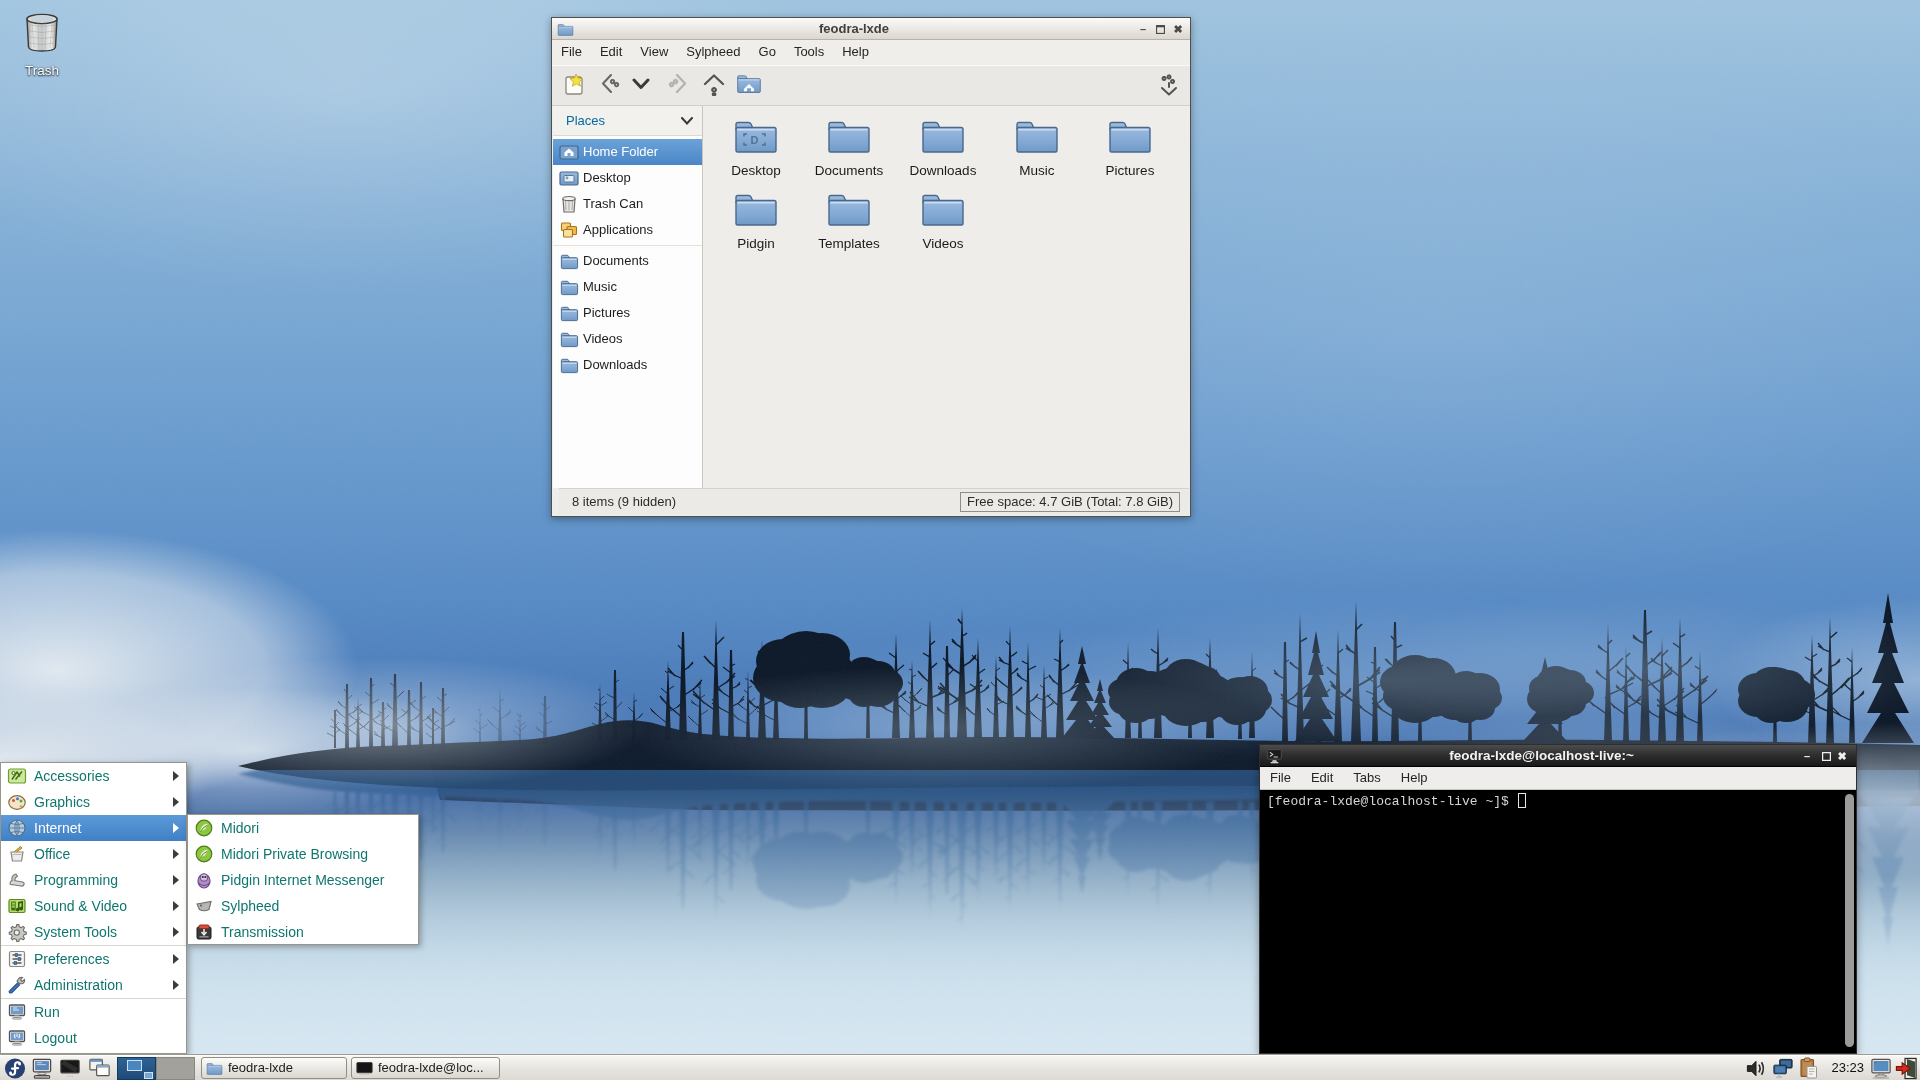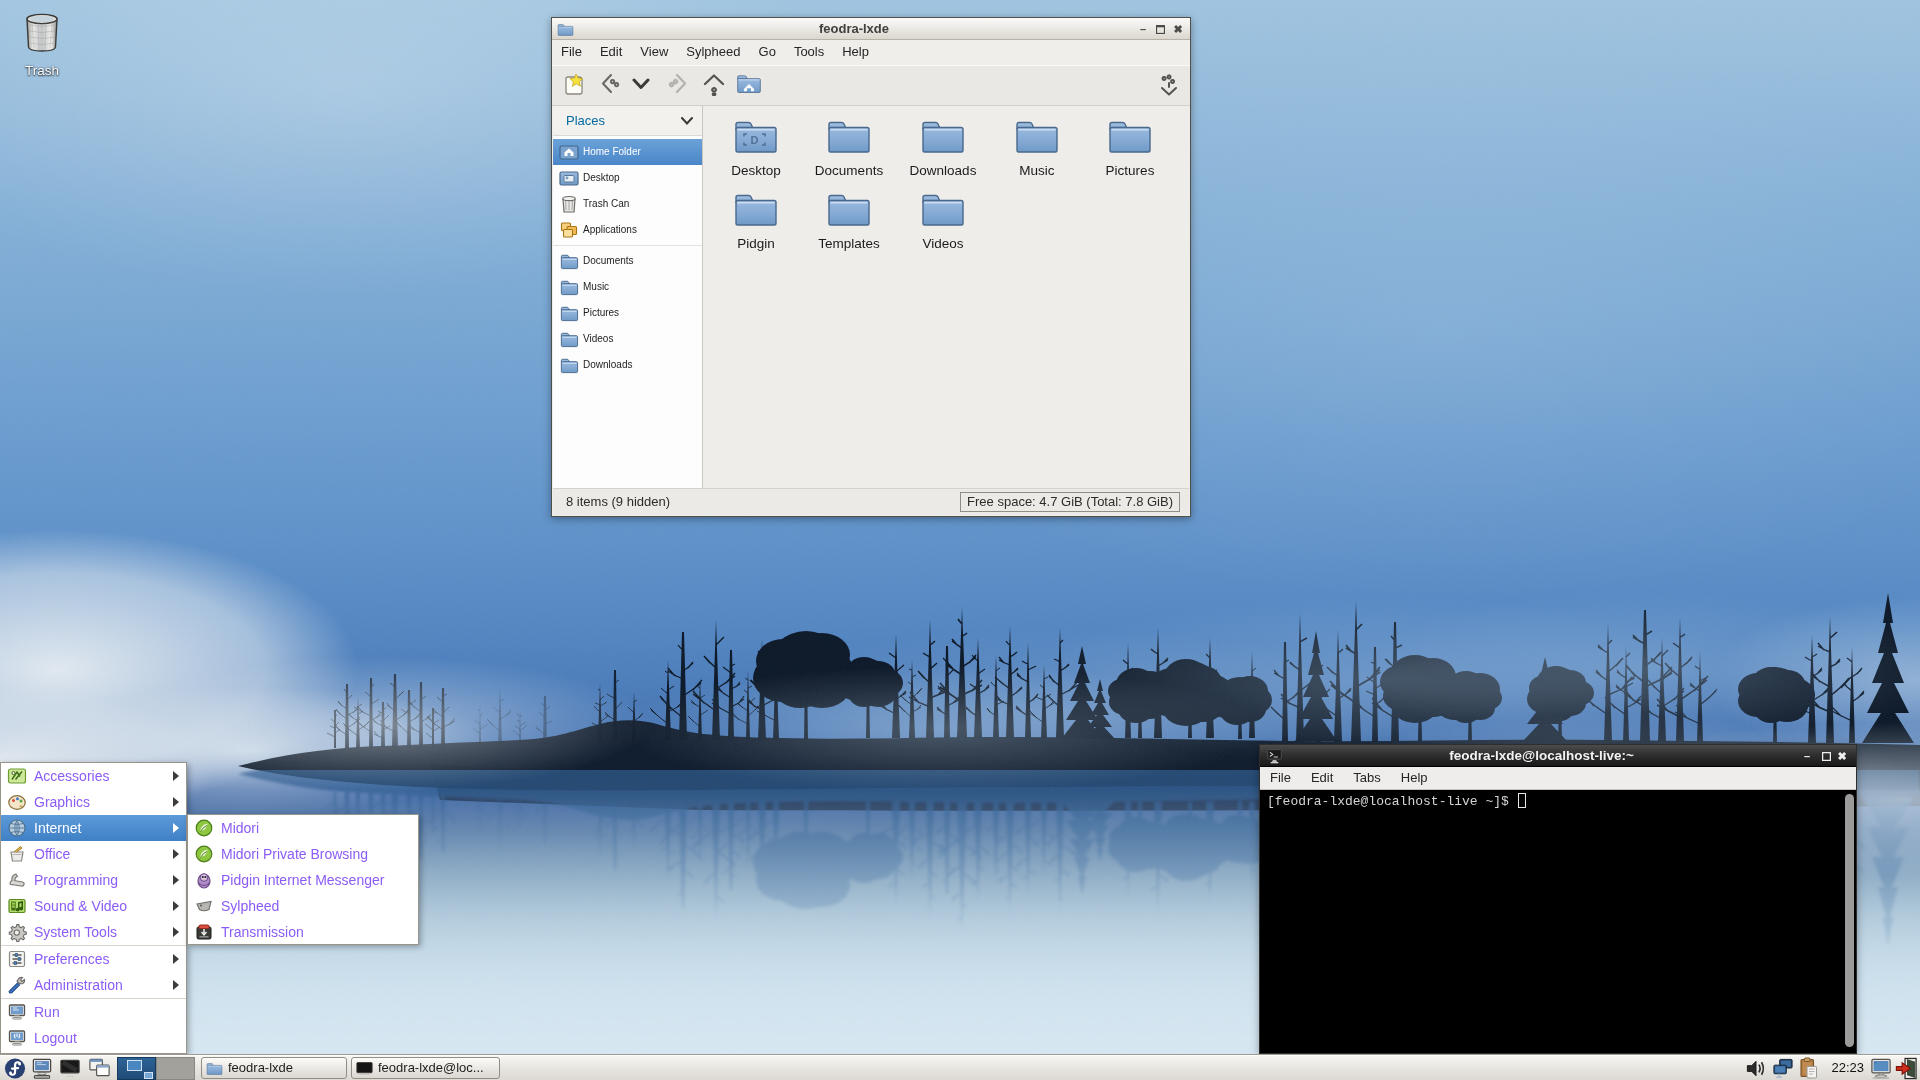--- a/index.html
+++ b/index.html
@@ -27,42 +27,42 @@
 
 #fm { left:551px; top:17px; width:640px; height:500px; background:#efedea; }
 #fm .menubar { position:relative; height:25px; background:#f0eeea; font-size:13px; color:#262626; }
 #fm .menubar span { display:inline-block; padding:4px 9px 0 9px; }
 #fm .toolbar { position:relative; height:41px; background:#eae8e4; border-top:1px solid #fbfaf8; border-bottom:1px solid #d2cfc8; }
 #fm .addr { position:absolute; left:214px; top:3px; width:388px; height:32px; background:#fff; border:1px solid #a39f96; border-radius:3px; font-size:13.5px; color:#1c1c1c; line-height:30px; padding-left:8px; }
 .tbico { position:absolute; top:6px; }
 #fm .body { position:absolute; left:1px; top:88px; right:1px; bottom:28px; background:#efedea; }
 #fm .side { position:absolute; left:0; top:0; width:150px; height:100%; background:#fdfdfd; border-right:1px solid #c9c6bf; }
 #fm .phead { height:30px; background:#f3f1ee; border-bottom:1px solid #dddad3; font-size:13px; color:#0369a1; line-height:30px; padding-left:13px; position:relative; }
-#fm .pitem { position:relative; height:26px; font-size:10px; color:#1d1d1b; line-height:26px; padding-left:30px; white-space:nowrap; }
+#fm .pitem { position:relative; height:26px; font-size:13px; color:#1d1d1b; line-height:26px; padding-left:30px; white-space:nowrap; }
 #fm .pitem svg { position:absolute; left:6px; top:3px; }
 #fm .pitem.sel { background:linear-gradient(180deg,#6ba2d8,#4a86c8); color:#fff; }
 #fm .psep { height:1px; background:#e4e2dc; margin:2px 0; }
 #fm .grid { position:absolute; left:151px; top:0; right:0; bottom:0; }
 .ficon { position:absolute; width:90px; text-align:center; }
 .ficon .lbl { margin-top:3px; font-size:13.5px; color:#1b1b1b; }
-#fm .status { position:absolute; left:1px; right:1px; bottom:1px; height:27px; background:#eceae6; border-top:1px solid #d5d2cb; font-size:13px; color:#2c2c2a; }
+#fm .status { position:absolute; left:7px; right:1px; bottom:1px; height:27px; background:#eceae6; border-top:1px solid #d5d2cb; font-size:13px; color:#2c2c2a; }
 #fm .fsbox { position:absolute; right:9px; top:3px; border:1px solid #908d85; padding:1px 6px 2px 6px; }
 
 #term { left:1259px; top:744px; width:598px; height:310px; background:#000; border:1px solid #2e2e2e; }
 #term .tbar2 { height:22px; background:linear-gradient(180deg,#4c4c4c,#303030 45%,#191919); border-bottom:1px solid #000; position:relative; }
 #term .ttl { position:absolute; left:0; right:33px; top:3px; text-align:center; font-size:13.5px; font-weight:bold; color:#f2f2f2; }
 #term .menubar { height:23px; background:#eeedeb; border-bottom:1px solid #c6c3bc; font-size:13px; color:#262626; }
 #term .menubar span { display:inline-block; padding:3px 10px 0 10px; }
 #term .cons { position:relative; height:263px; background:#000; font-family:"Liberation Mono", monospace; font-size:13px; color:#d5d5d5; padding:3px 0 12px 7px; }
 #term .cur { display:inline-block; width:8px; height:15px; border:1px solid #e8e8e8; vertical-align:-3px; margin-left:9px; }
 #term .sbar { position:absolute; right:2px; top:4px; width:9px; bottom:6px; background:#9b9b99; border-radius:5px; }
 
 .pop { position:absolute; background:#fff; border:1px solid #99958d; box-shadow:2px 2px 6px rgba(0,0,0,0.3); }
 #mainmenu { left:0; top:762px; width:187px; height:292px; padding-top:0; }
-.mitem { position:relative; height:26px; line-height:26px; font-size:14px; color:#8b5cf6; padding-left:33px; white-space:nowrap; }
+.mitem { position:relative; height:26px; line-height:26px; font-size:14px; color:#0f766e; padding-left:33px; white-space:nowrap; }
 .mitem svg, .mitem .mic { position:absolute; left:6px; top:3px; }
 .mitem .arr { position:absolute; right:7px; top:8px; width:0; height:0; border-left:6px solid #3c3c3c; border-top:5px solid transparent; border-bottom:5px solid transparent; }
 .mitem.sel { background:linear-gradient(180deg,#5c9ad8,#3f80c6); color:#fff; }
 .mitem.sel .arr { border-left-color:#fff; }
 .msep { height:1px; background:#d8d5cf; margin:0; }
 #submenu { left:187px; top:814px; width:232px; height:131px; padding-top:0; }
 
 #taskbar { position:absolute; left:0; bottom:0; width:1920px; height:25px; background:linear-gradient(180deg,#f7f6f3 0%,#e9e7e2 45%,#dcd9d3 100%); border-top:1px solid #fdfdfc; box-shadow:0 -1px 0 #9f9c94; }
 .tbi { position:absolute; top:1px; width:24px; height:23px; }
 .tkbtn { position:absolute; top:1px; height:22px; border:1px solid #918e86; border-radius:3px; background:linear-gradient(180deg,#fdfcfa,#e8e5e0 60%,#dad7d1); font-size:13px; color:#1d1d1b; line-height:20px; padding-left:26px; }
@@ -832,21 +832,21 @@
         <rect x="3.8" y="9.8" width="10.4" height="6.4" fill="#4a80b5"></rect>
         <path d="M8 17.5 L8 20 M5 21 H11" stroke="#9fb4c9" stroke-width="1.4"></path>
       </svg>
  <svg class="tbi" style="left:1797px" width="22" height="23" viewBox="0 0 22 23">
         <rect x="3" y="2.5" width="12.5" height="17" rx="1" fill="#b07c44" stroke="#7a5224" stroke-width="1.1"></rect>
         <rect x="6.5" y="1" width="5.5" height="3.5" rx="1" fill="#caa36e" stroke="#7a5224" stroke-width="1"></rect>
         <rect x="4.8" y="5" width="9" height="12.5" fill="#c08a50"></rect>
         <rect x="9" y="9.5" width="9.5" height="11.5" rx="0.8" fill="#f4f3f1" stroke="#9a9894" stroke-width="1"></rect>
         <path d="M11 12 H16.5 M11 14.5 H16.5 M11 17 H15" stroke="#b5b3af" stroke-width="1"></path>
       </svg>
- <div id="clock">22:23</div>
+ <div id="clock">23:23</div>
  <svg class="tbi" style="left:1869px" width="23" height="23" viewBox="0 0 24 24">
         <rect x="2.5" y="2.5" width="19" height="14" rx="1.4" fill="#e5e4e1" stroke="#55534f" stroke-width="1.3"></rect>
         <rect x="4.3" y="4.3" width="15.4" height="10.4" fill="#4a80b5"></rect>
         <path d="M6 7 Q9 4.5 13 6 L19 4.8 L19 14.5 L4.5 14.5 L4.5 8 Z" fill="#5b90c4" opacity="0.8"></path>
         <path d="M10 17 L10 19 M14 17 L14 19" stroke="#8a8884" stroke-width="1.3"></path>
         <ellipse cx="12" cy="20" rx="6" ry="1.3" fill="#d9d7d3" stroke="#77756f" stroke-width="1"></ellipse>
         <path d="M3.5 22 H20.5" stroke="#b5b3af" stroke-width="1.6"></path>
       </svg>
  <svg class="tbi" style="left:1894px" width="23" height="23" viewBox="0 0 24 24">
         <rect x="11" y="1.5" width="11.5" height="21" fill="#f2f1ee" stroke="#2a2a28" stroke-width="1.3"></rect>

